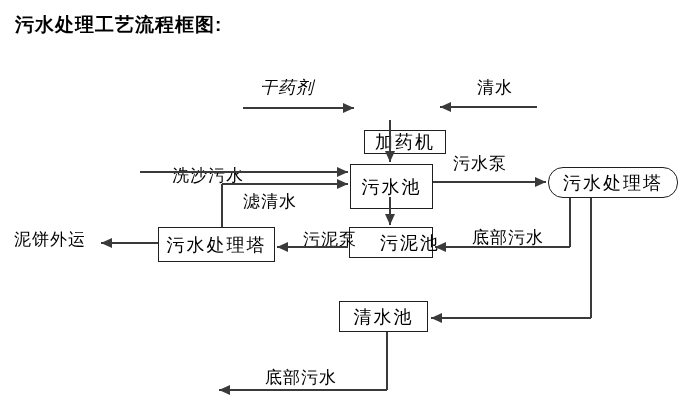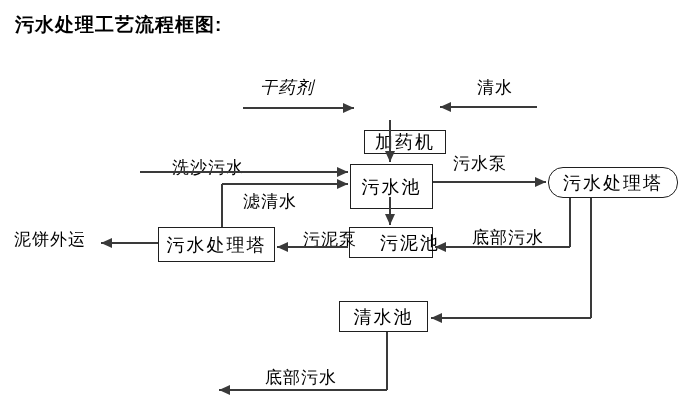--- a/index.html
+++ b/index.html
@@ -47,21 +47,21 @@
   <h1 id="page-title">污水处理工艺流程框图:</h1>
   <div id="diagram">
       <div class="node" style="left: 364px; top: 90px; width: 82px; height: 24px; margin-top: 40px;">加药机</div>
       <div class="node" style="left: 350px; top: 164px; width: 83px; height: 45px;">污水池</div>
       <div class="node" style="left: 548px; top: 167px; width: 130px; height: 31px; border-radius: 15px;">污水处理塔</div>
       <div class="node" style="left: 158px; top: 227px; width: 117px; height: 35px;">污水处理塔</div>
       <div class="node" style="left: 349px; top: 227px; width: 84px; height: 31px; padding-left: 38px;">污泥池</div>
       <div class="node" style="left: 339px; top: 301px; width: 89px; height: 31px;">清水池</div>
       <div class="flow-label" style="left: 260px; top: 76px; font-style: italic;">干药剂</div>
       <div class="flow-label" style="left: 477px; top: 76px;">清水</div>
-      <div class="flow-label" style="left: 172px; top: 156px; text-align: center;">洗沙污水</div>
+      <div class="flow-label" style="left: 172px; top: 164px; text-align: center;">洗沙污水</div>
       <div class="flow-label" style="left: 453px; top: 152px;">污水泵</div>
       <div class="flow-label" style="left: 243px; top: 190px;">滤清水</div>
       <div class="flow-label" style="left: 472px; top: 226px;">底部污水</div>
       <div class="flow-label" style="left: 287px; top: 228px; margin-left: 16px;">污泥泵</div>
       <div class="flow-label" style="left: 14px; top: 228px;">泥饼外运</div>
       <div class="flow-label" style="left: 265px; top: 366px;">底部污水</div>
       <div class="edge-seg" style="left: 243px; top: 107.2px; width: 111px; height: 1.6px;"></div>
       <div class="arrowhead arrow-right" style="left: 343px; top: 103px;"></div>
       <div class="edge-seg" style="left: 440px; top: 106.2px; width: 97px; height: 1.6px;"></div>
       <div class="arrowhead arrow-left" style="left: 440px; top: 102px;"></div>

